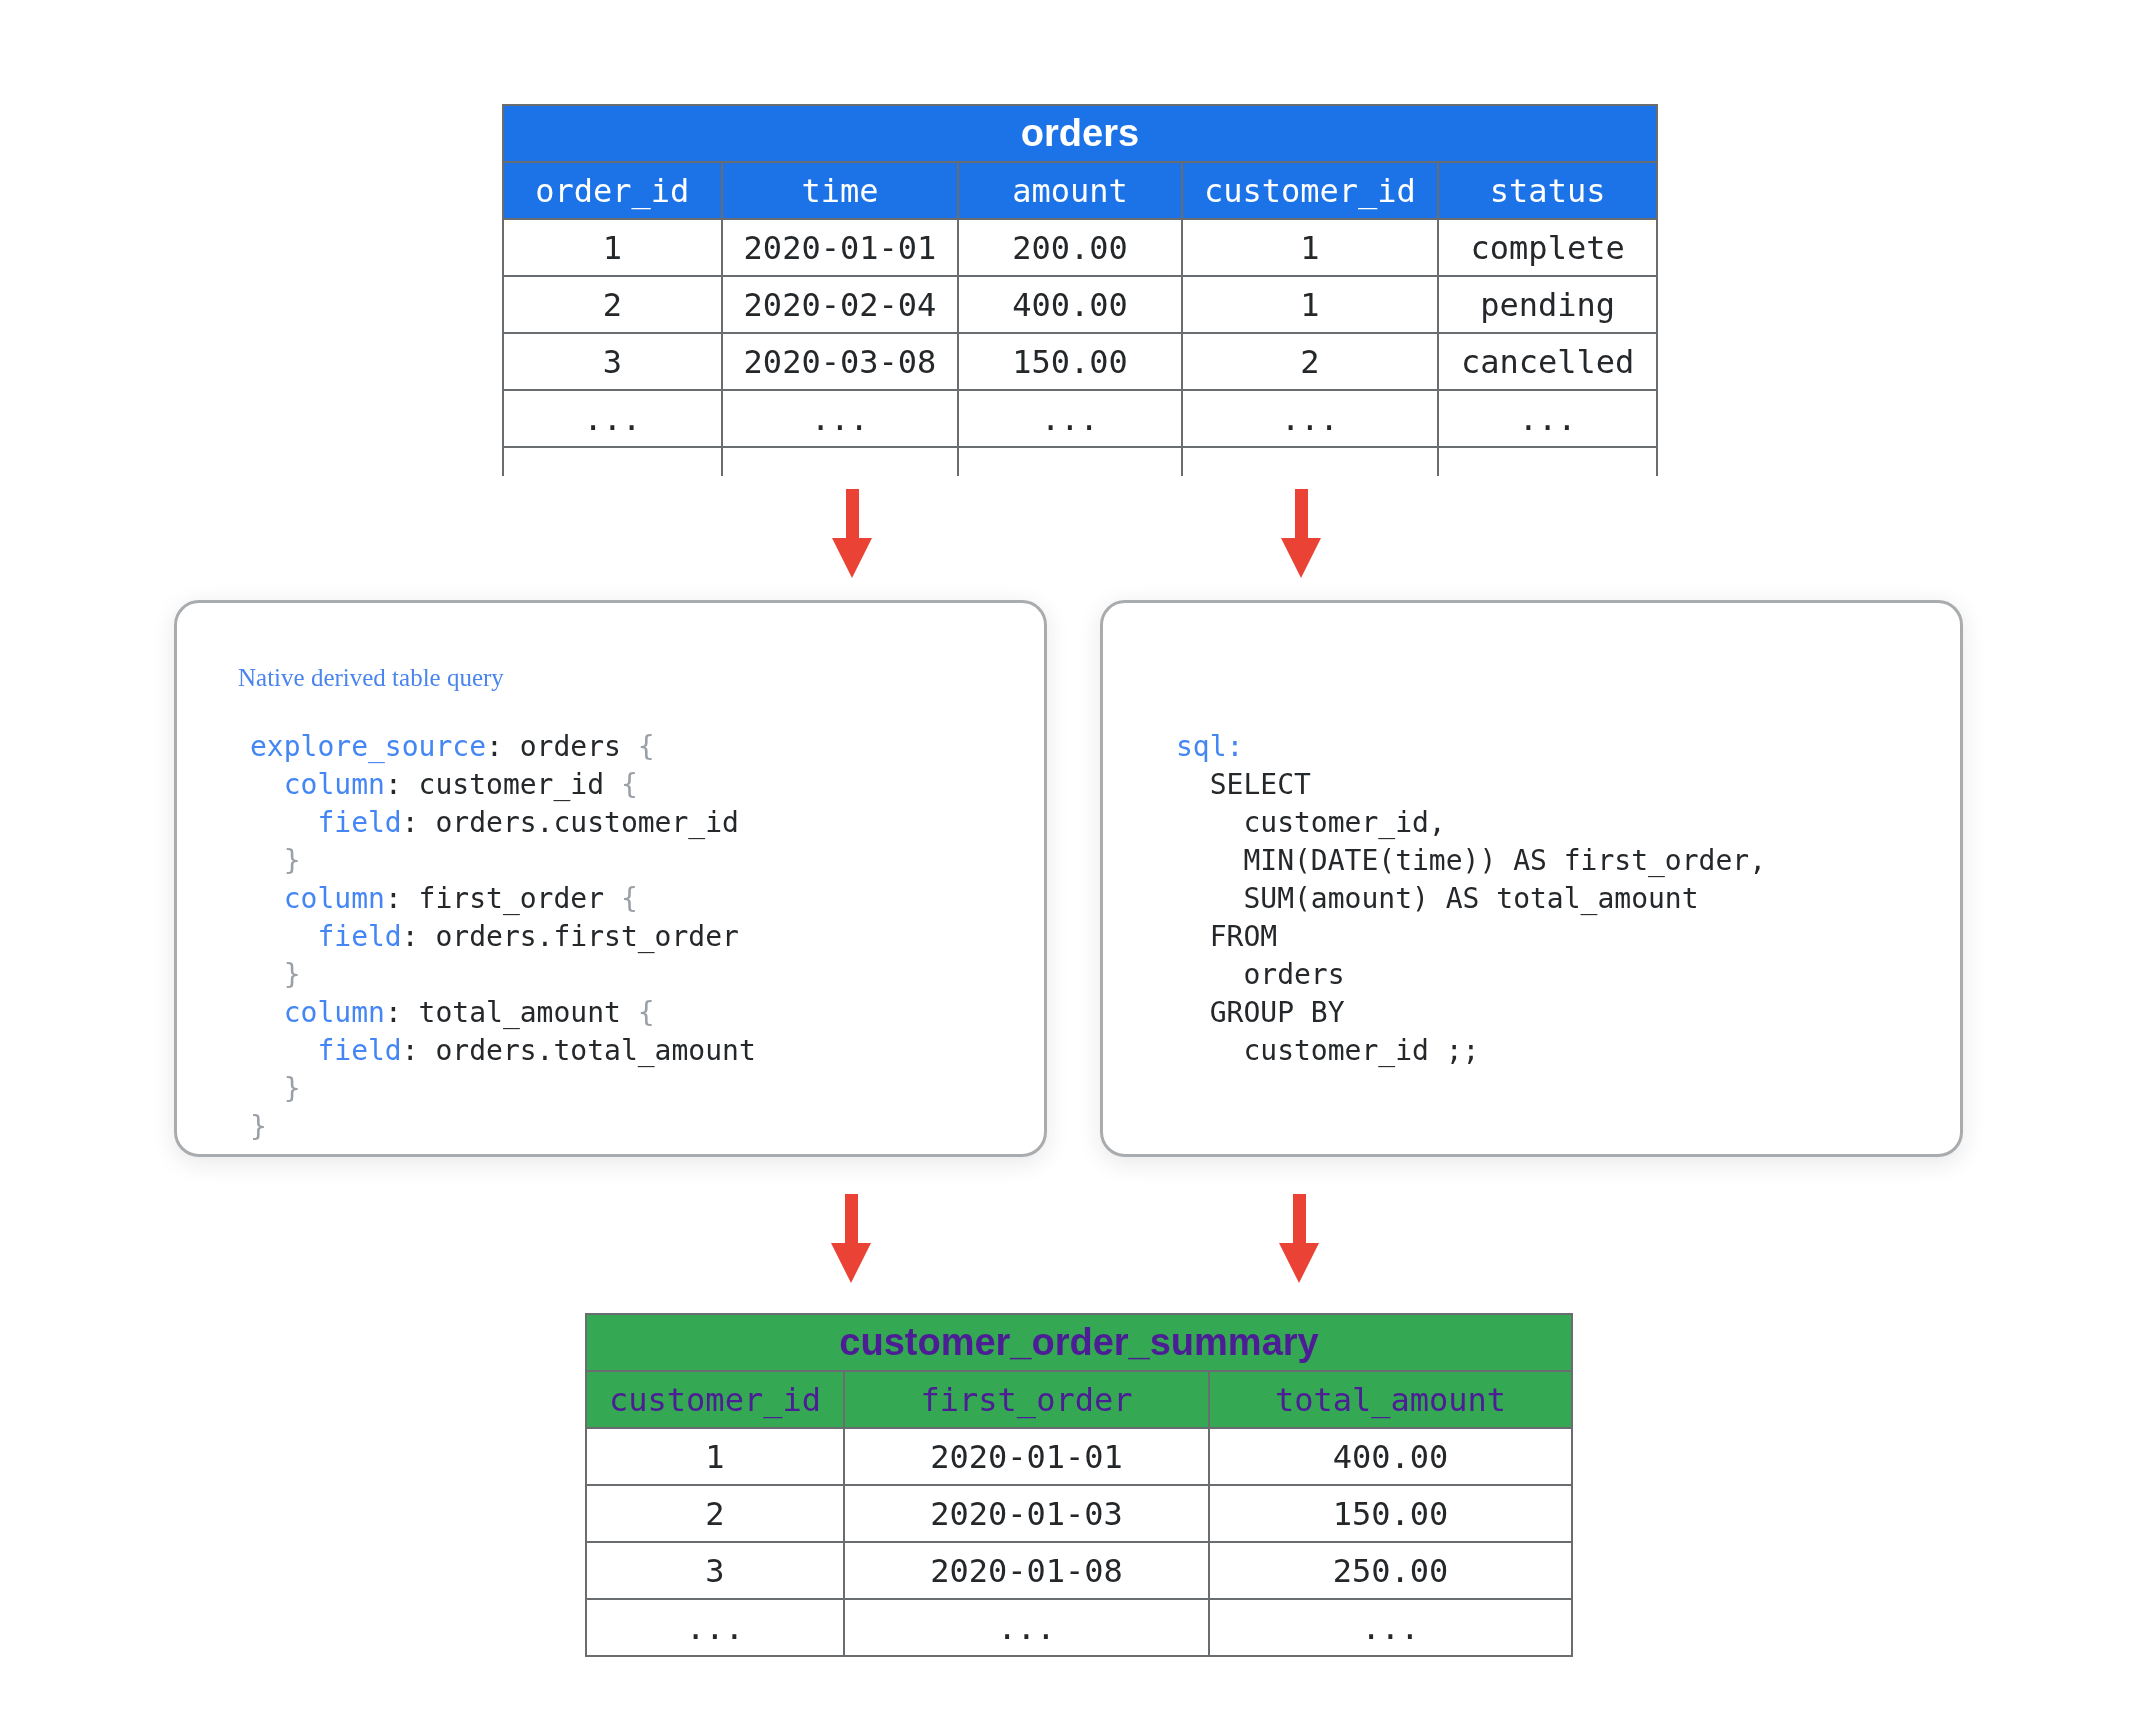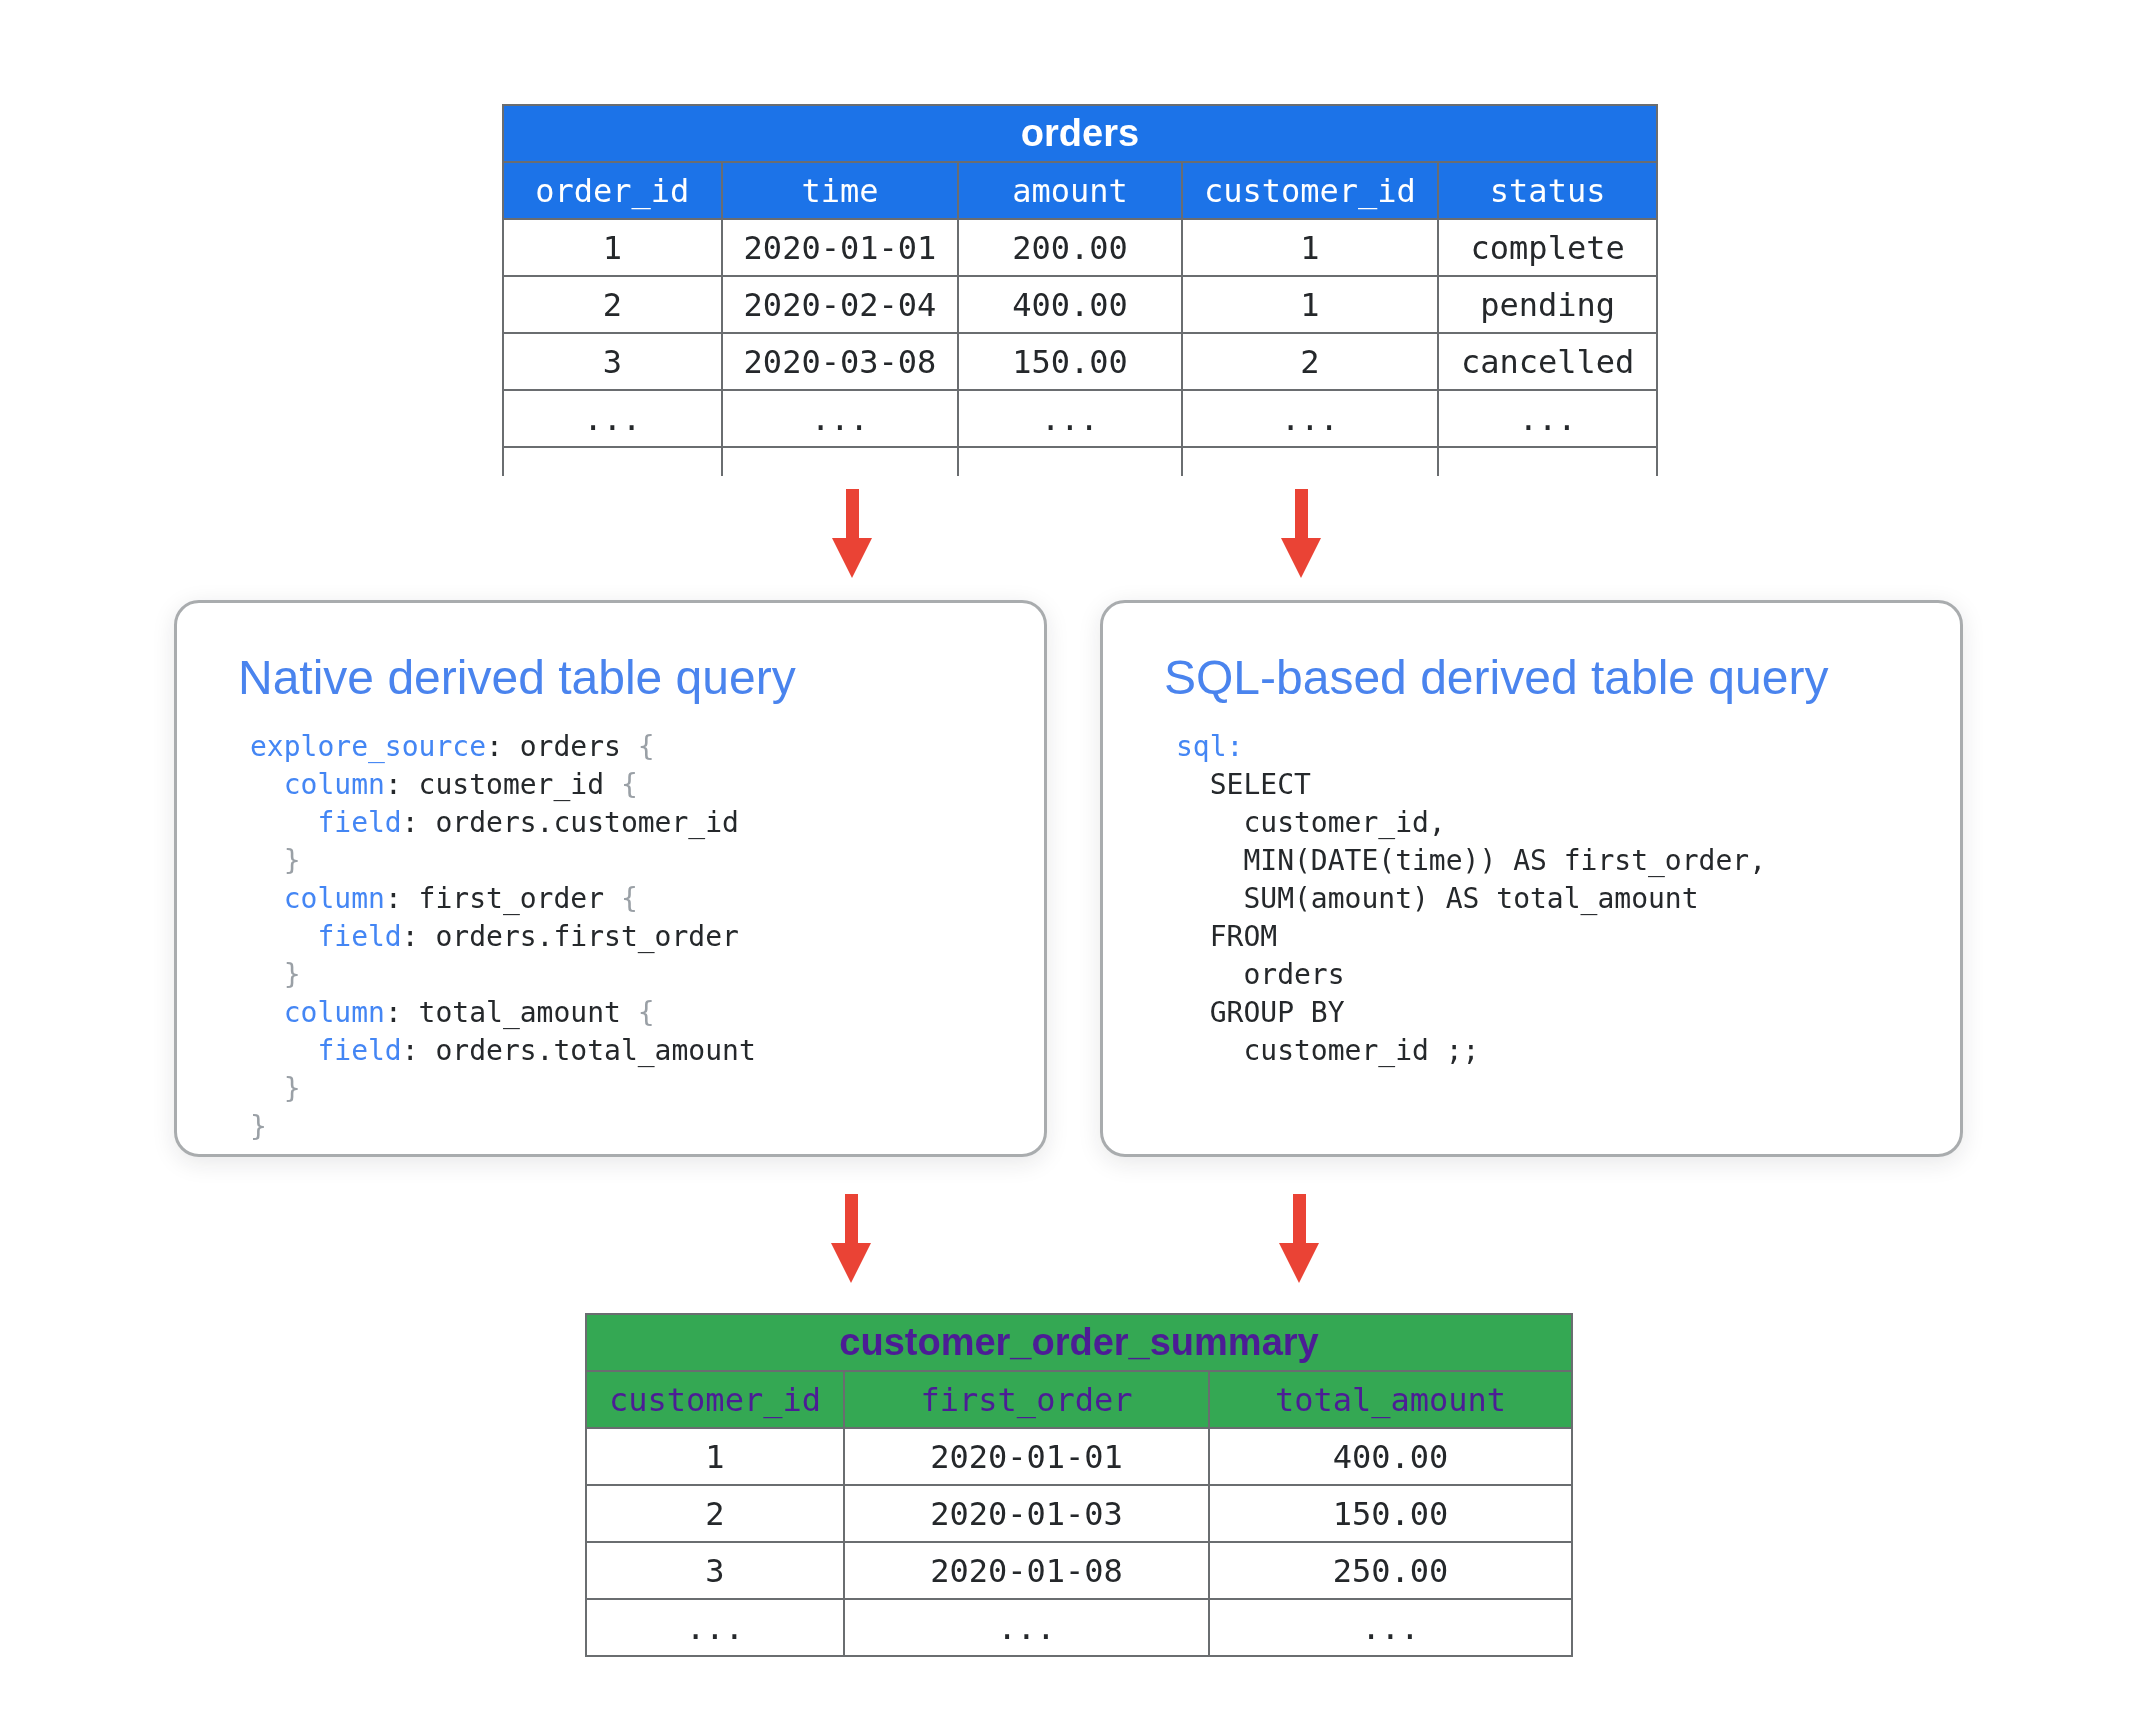--- a/index.html
+++ b/index.html
@@ -54,22 +54,22 @@
     box-sizing:border-box;
     background:#ffffff;
     border:3.6px solid #a9acae;
     border-radius:25px;
     box-shadow:0 5.3px 23px rgba(32,33,36,0.10);
   }
   .native-box{left:174px;top:600px;width:873px;height:557px;}
   .sql-box{left:1100px;top:600px;width:863px;height:557px;}
   .box-title{
     position:absolute;left:61px;top:53px;
-    font-family:Liberation Sans, sans-serif;
-    font-size:48px;line-height:43px;
+    font-family:Liberation Serif, serif;
+    font-size:25px;line-height:43px;
     color:#4a84ee;
   }
   .code{
     position:absolute;left:61px;top:125px;
     font-family:"DejaVu Sans Mono","Liberation Mono",monospace;
     font-size:28px;line-height:38px;
     white-space:pre;
     color:#25282b;
     margin-left:12px;
   }
@@ -166,21 +166,20 @@
     <div class="arrow-shaft"></div>
     <div class="arrow-head"></div>
   </div>
 
   <div class="box native-box">
     <div class="box-title">Native derived table query</div>
     <div class="code"><div class="code-line"><span class="tok-kw">explore_source</span><span class="tok-plain">: orders </span><span class="tok-brace">{</span></div><div class="code-line"><span class="tok-plain">  </span><span class="tok-kw">column</span><span class="tok-plain">: customer_id </span><span class="tok-brace">{</span></div><div class="code-line"><span class="tok-plain">    </span><span class="tok-kw">field</span><span class="tok-plain">: orders.customer_id</span></div><div class="code-line"><span class="tok-plain">  </span><span class="tok-brace">}</span></div><div class="code-line"><span class="tok-plain">  </span><span class="tok-kw">column</span><span class="tok-plain">: first_order </span><span class="tok-brace">{</span></div><div class="code-line"><span class="tok-plain">    </span><span class="tok-kw">field</span><span class="tok-plain">: orders.first_order</span></div><div class="code-line"><span class="tok-plain">  </span><span class="tok-brace">}</span></div><div class="code-line"><span class="tok-plain">  </span><span class="tok-kw">column</span><span class="tok-plain">: total_amount </span><span class="tok-brace">{</span></div><div class="code-line"><span class="tok-plain">    </span><span class="tok-kw">field</span><span class="tok-plain">: orders.total_amount</span></div><div class="code-line"><span class="tok-plain">  </span><span class="tok-brace">}</span></div><div class="code-line"><span class="tok-brace">}</span></div></div>
   </div>
 
   <div class="box sql-box">
-    <div class="box-title">SQL-based derived table query</div>
     <div class="code"><div class="code-line"><span class="tok-kw">sql:</span></div><div class="code-line"><span class="tok-plain">  SELECT</span></div><div class="code-line"><span class="tok-plain">    customer_id,</span></div><div class="code-line"><span class="tok-plain">    MIN(DATE(time)) AS first_order,</span></div><div class="code-line"><span class="tok-plain">    SUM(amount) AS total_amount</span></div><div class="code-line"><span class="tok-plain">  FROM</span></div><div class="code-line"><span class="tok-plain">    orders</span></div><div class="code-line"><span class="tok-plain">  GROUP BY</span></div><div class="code-line"><span class="tok-plain">    customer_id ;;</span></div></div>
   </div>
 
   <div class="arrow arrow-bottom-left">
     <div class="arrow-shaft"></div>
     <div class="arrow-head"></div>
   </div>
   <div class="arrow arrow-bottom-right">
     <div class="arrow-shaft"></div>
     <div class="arrow-head"></div>

